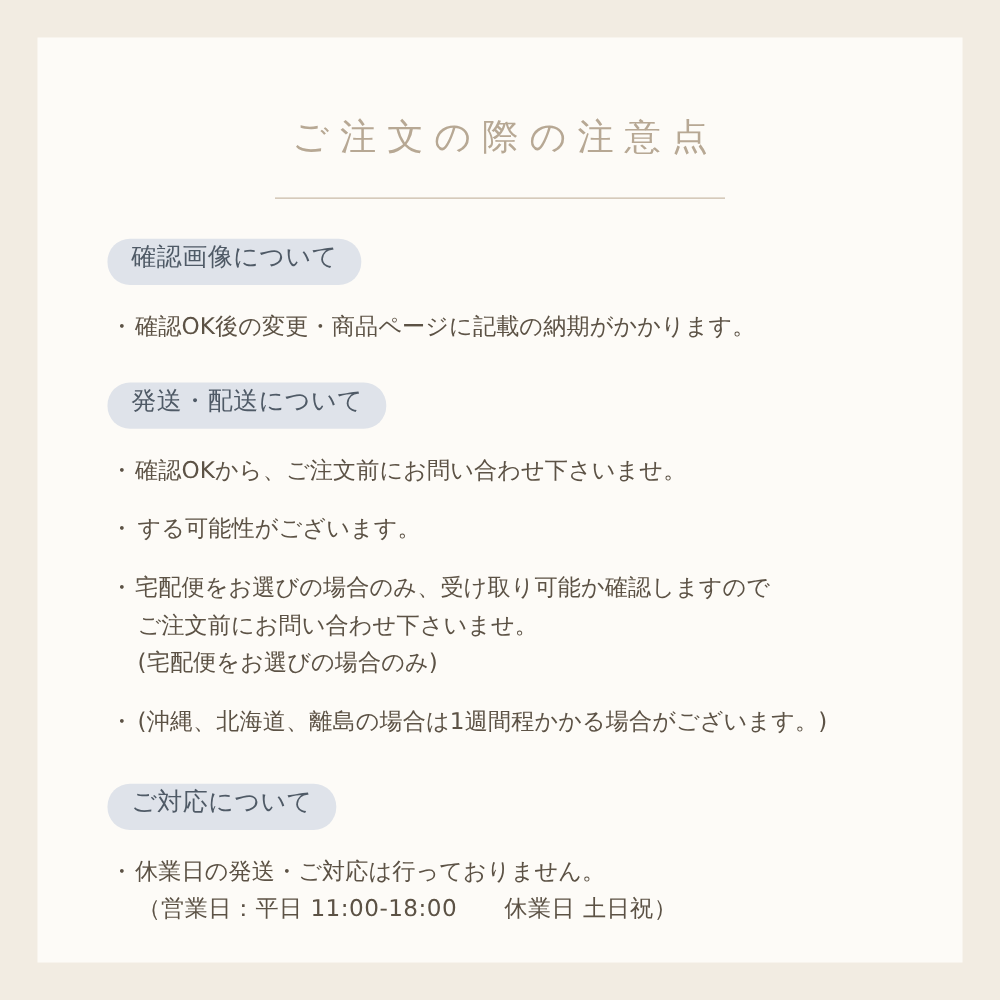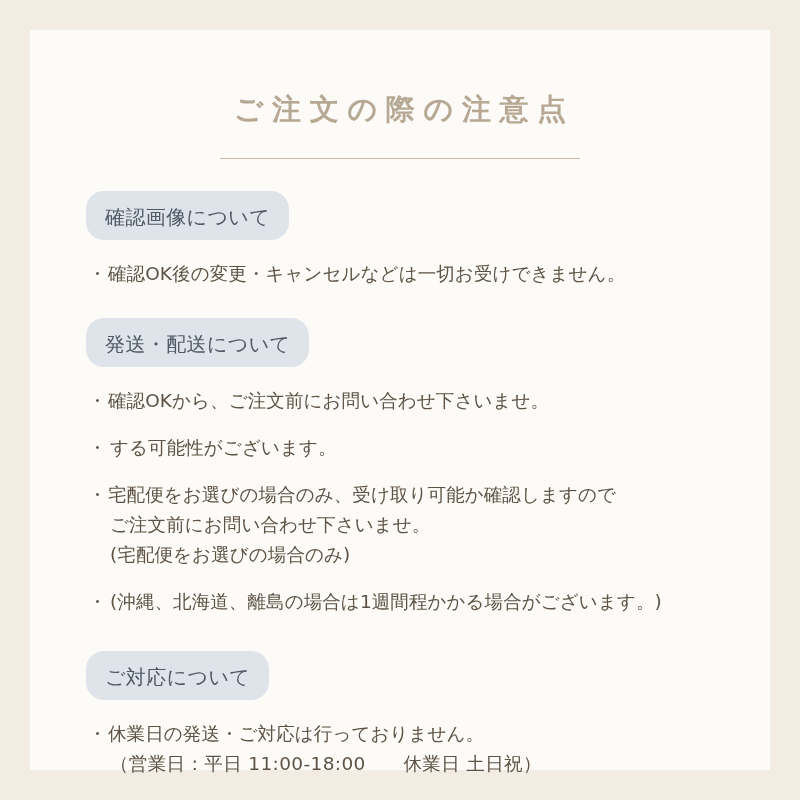--- a/index.html
+++ b/index.html
@@ -31,40 +31,40 @@
     padding: 44px 56px 0 56px;
   }
 
   
   .title {
     text-align: center;
     color: #b7a894;
     font-size: 29px;
     letter-spacing: 0.30em;
     text-indent: 0.30em;
-    font-weight: 700;
+    font-weight: 400;
     margin-top: 16px;
     white-space: nowrap;
   }
 
   .title-rule {
     width: 360px;
     height: 1px;
     background: #c9bba8;
     margin: 28px auto 0 auto;
   }
 
   
   .pill {
     display: inline-block;
     background: #dfe3ea;
     color: #4f5a66;
     font-size: 20px;
     line-height: 1;
-    padding: 16px 19px 13px 19px;
+    padding: 4px 19px 13px 19px;
     border-radius: 18px;
     letter-spacing: 0.02em;
     white-space: nowrap;
   }
 
   .section { margin-top: 0; }
   .section-1 { margin-top: 32px; }
   .section-2 { margin-top: 29px; }
   .section-3 { margin-top: 34px; }
 
@@ -111,21 +111,21 @@
   <div id="card">
 
     <h1 class="title">ご注文の際の注意点</h1>
     <div class="title-rule"></div>
 
     <div class="section section-1">
       <span class="pill">確認画像について</span>
       <ul class="items">
         <li class="first-item">
           <span class="bullet">・</span>
-          <span>確認OK後の変更・キャンセルなどは一切お受けできません。</span>
+          <span>確認OK後の変更・商品ページに記載の納期がかかります。</span>
         </li>
       </ul>
     </div>
 
     <div class="section section-2">
       <span class="pill">発送・配送について</span>
       <ul class="items">
         <li class="first-item">
           <span class="bullet">・</span>
           <span>確認OKから、ご注文前にお問い合わせ下さいませ。</span>

